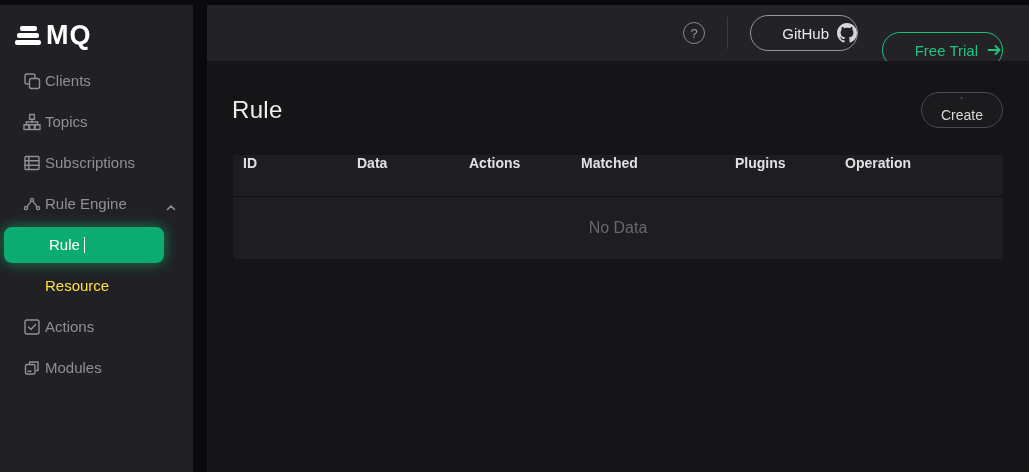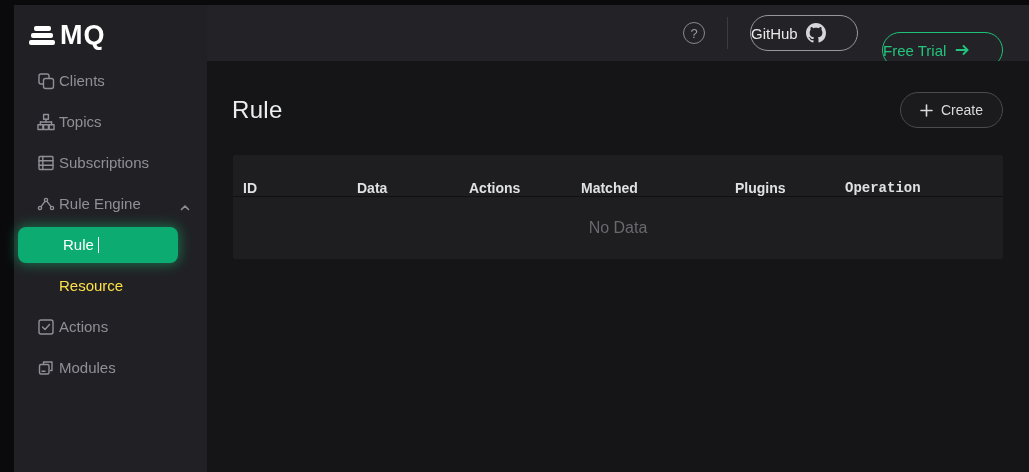--- a/index.html
+++ b/index.html
@@ -1,20 +1,20 @@
 <!DOCTYPE html>
 <html><head>
 <meta charset="utf-8">
 <style>
   * { margin:0; padding:0; box-sizing:border-box; }
   html,body { width:1029px; height:472px; overflow:hidden; }
   body { background:#0a0a0c; font-family:"Liberation Sans", sans-serif; position:relative; }
 
   
-  .sidebar { position:absolute; left:14px; top:5px; width:193px; height:467px; background:#212125; }
+  .sidebar { position:absolute; left:0; top:5px; width:193px; height:467px; background:#212125; }
   .logo { display:flex; align-items:center; padding:14px 0 0 15px; height:46px; }
   .logo-e { display:flex; flex-direction:column; align-items:center; gap:2px; margin-right:5px; }
   .logo-e span { display:block; height:5px; background:#fff; border-radius:2px; }
   .logo-e span:nth-child(1){ width:17px; }
   .logo-e span:nth-child(2){ width:22px; }
   .logo-e span:nth-child(3){ width:26px; }
   .logo-text { color:#fff; font-size:27px; font-weight:bold; letter-spacing:1px; line-height:1; }
 
   .menu { margin-top:9px; }
   .menu-item { position:relative; height:41px; display:flex; align-items:center; color:#8f8f96; font-size:15px; cursor:pointer; }
@@ -30,36 +30,36 @@
       background:#0cab72; border-radius:8px; color:#fff;
       box-shadow:0 0 12px 2px rgba(21,190,120,.45); }
   .caret { display:inline-block; width:1.5px; height:16px; background:#fff; margin-left:4px; vertical-align:middle; }
 
   
   .main { position:absolute; left:207px; top:5px; right:0; bottom:0; background:#151517; }
   .topbar { height:56px; background:#232327; display:flex; align-items:center; justify-content:flex-end; padding-right:26px; }
   .help { width:22px; height:22px; border:1.5px solid #87878d; border-radius:50%; color:#9a9aa0;
           font-size:13px; display:flex; align-items:center; justify-content:center; cursor:pointer; }
   .tb-div { width:1px; height:32px; background:#3c3c40; margin:0 22px; }
-  .pill { height:36px; border-radius:18px; display:flex; align-items:center; justify-content:flex-start; cursor:pointer; background:transparent; }
+  .pill { height:36px; border-radius:18px; display:flex; align-items:center; justify-content:flex-end; cursor:pointer; background:transparent; }
   .gh-btn { width:108px; border:1.5px solid #97979c; color:#e8e8ea; font-size:15px; gap:8px; }
   .gh-btn svg { width:20px; height:20px; fill:#d6d6da; }
   .trial-btn { width:121px; border:1.5px solid #1ec27a; color:#22c47d; font-size:15px; gap:9px; margin-left:24px;margin-top:34px; }
   .trial-btn svg { stroke:#22c47d; fill:none; stroke-width:1.8; stroke-linecap:round; stroke-linejoin:round; }
 
   .content { position:absolute; top:56px; left:0; right:0; bottom:0; background:#151517; }
   .title-row { display:flex; align-items:center; justify-content:space-between; padding:31px 26px 0 25px; }
   .page-title { color:#eceded; font-size:24px; font-weight:normal; letter-spacing:.3px; }
-  .create-btn { border:1px solid #4a4a4f; color:#d9d9db; font-size:14px; padding:16px 19px; gap:8px; background:#1b1b1d; }
+  .create-btn { border:1px solid #4a4a4f; color:#d9d9db; font-size:14px; padding:4px 19px; gap:8px; background:#1b1b1d;flex-direction:column; }
   .create-btn svg { stroke:#d9d9db; stroke-width:1.6; stroke-linecap:round; }
 
   .table { margin:27px 26px 0 26px; background:#1e1e20; border-radius:2px; }
-  .t-head { display:flex; align-items:flex-end; height:42px; padding-left:10px; border-bottom:1px solid #101012; }
+  .t-head { display:flex; align-items:flex-start; height:42px; padding-left:10px; border-bottom:1px solid #101012; }
   .t-head .col { color:#e0e1e3; font-size:14px; font-weight:bold; }
-  .col-0{width:114px;} .col-1{width:112px;} .col-2{width:112px;} .col-3{width:154px;} .col-4{width:110px;} .col-5{flex:1;font-family:Liberation Mono, monospace;}
+  .col-0{width:114px;} .col-1{width:112px;} .col-2{width:112px;} .col-3{width:154px;} .col-4{width:110px;} .col-5{flex:1;}
   .t-empty { height:62px; display:flex; align-items:center; justify-content:center; color:#68686e; font-size:16px; }
 </style>
 </head>
 <body>
 
 <nav class="sidebar">
   <div class="logo">
     <span class="logo-e">
         <span></span>
         <span></span>

